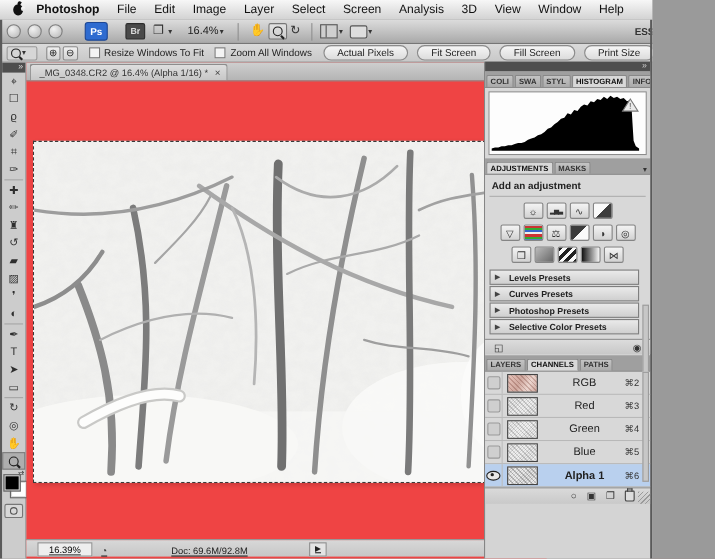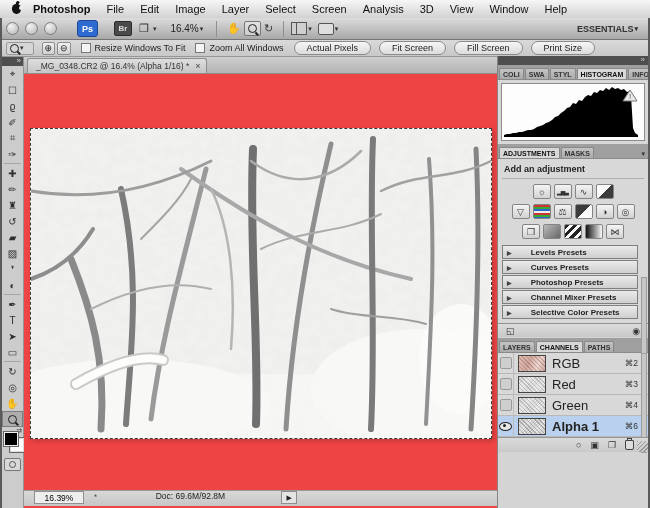--- a/index.html
+++ b/index.html
@@ -1,16 +1,16 @@
 <!DOCTYPE html>
 <html><head>
 <meta charset="utf-8">
 <style>
   html,body{margin:0;padding:0;background:#9a9a9a;}
-  .screen{position:relative;width:650px;height:508px;overflow:hidden;
+  .screen{position:relative;width:593px;height:508px;overflow:hidden;
     font-family:"Liberation Sans",sans-serif;background:#bcbcbc;
     -webkit-font-smoothing:antialiased;}
   
   .menubar{position:absolute;left:0;top:0;width:650px;height:18px;
     background:linear-gradient(#f7f7f7,#d2d2d2);border-bottom:1px solid #8a8a8a;
     display:flex;align-items:center;font-size:11px;color:#111;}
   .menubar .mitem{padding:0 8px;cursor:default;}
   .menubar .app{font-weight:bold;}
   .apple{width:9px;height:10px;background:#111;border-radius:46% 46% 48% 48%;
     position:relative;margin:0 4px 0 12px;}
@@ -91,21 +91,21 @@
     border:1px solid #8d8d8d;border-bottom:none;border-radius:3px 3px 0 0;
     font-size:8.5px;color:#333;padding:2px 6px 2px 8px;display:flex;align-items:center;gap:6px;}
   .doctab .close{font-size:9px;color:#444;}
   .photo{position:absolute;left:6px;top:71px;width:460px;height:309px;
     border:1px dashed #3a3a3a;background:#f2f2f0;box-sizing:content-box;
     box-shadow:2px 2px 5px rgba(0,0,0,0.2);}
   .photo svg{display:block;}
   
   .statusbar{position:absolute;left:0;right:0;bottom:2px;height:16px;
     background:linear-gradient(#d8d8d8,#c6c6c6);border-top:1px solid #989898;
-    display:flex;align-items:flex-start;font-size:8.5px;color:#222;padding-left:10px;box-sizing:border-box;}
+    display:flex;align-items:flex-end;font-size:8.5px;color:#222;padding-left:10px;box-sizing:border-box;text-decoration:underline;}
   .zoomfield{width:48px;height:11px;border:1px solid #909090;background:#eee;
     font-size:8.5px;text-align:center;font-family:"Liberation Sans",sans-serif;padding:0;}
   .clockicon{margin:0 8px;font-size:9px;color:#444;}
   .docfield{width:170px;text-align:center;}
   .playbtn{border:1px solid #8d8d8d;background:#e4e4e4;font-size:7px;color:#222;
     padding:1px 4px;margin-left:6px;line-height:9px;}
   
   .dock{position:absolute;right:2px;top:56px;width:151px;bottom:0;
     background:#d4d4d4;border-left:1px solid #858585;box-sizing:border-box;}
   .dock-head{height:9px;background:#4e4e4e;color:#ccc;font-size:8px;line-height:8px;
@@ -129,21 +129,21 @@
     justify-content:center;font-size:9px;color:#333;overflow:hidden;}
   .ic-levels{background:linear-gradient(#f4f4f4,#d2d2d2);position:relative;}
   .ic-levels::after{content:'▂▅▃';font-size:6px;letter-spacing:-1px;color:#333;}
   .ic-exposure{background:linear-gradient(135deg,#fafafa 49%,#3c3c3c 51%);}
   .ic-huesat{background:repeating-linear-gradient(#c33 0 2px,#3a3 2px 4px,#36c 4px 6px,#eee 6px 8px);}
   .ic-bw{background:linear-gradient(135deg,#3c3c3c 49%,#fafafa 51%);}
   .ic-posterize{background:linear-gradient(135deg,#bbb,#666);}
   .ic-threshold{background:repeating-linear-gradient(135deg,#222 0 3px,#fafafa 3px 6px);}
   .ic-gradmap{background:linear-gradient(90deg,#111,#fafafa);}
   .presets{margin:6px 10px 4px 4px;}
-  .preset-row{display:flex;align-items:center;gap:19px;border:1px solid #7f7f7f;
+  .preset-row{display:flex;align-items:center;gap:8px;border:1px solid #7f7f7f;
     background:linear-gradient(#eaeaea,#cfcfcf);height:12px;margin-bottom:1px;
     padding:0 4px;font-size:8px;font-weight:bold;color:#222;}
   .preset-row .tri{font-size:6px;color:#444;}
   .vscroll{position:absolute;right:1px;width:6px;background:#c7c7c7;
     border:1px solid #9c9c9c;box-sizing:border-box;}
   .adjfooter{height:13px;border-top:1px solid #8f8f8f;background:linear-gradient(#dcdcdc,#c8c8c8);
     display:flex;align-items:center;justify-content:space-between;padding:0 8px;
     font-size:9px;color:#333;}
   
   .chtabsrow{margin-top:1px;}
@@ -158,21 +158,21 @@
     background:#222;border-radius:50%;}
   .thumb{width:26px;height:15px;border:1px solid #444;margin-left:4px;flex:none;}
   .t-rgb{background:linear-gradient(115deg,#e7c4bb 0%,#caa298 25%,#eed9d2 50%,#c79f96 75%,#e9cfc8 100%);}
   .t-rgb,.t-gray,.t-alpha{background-blend-mode:multiply;}
   .t-gray{background:repeating-linear-gradient(45deg,rgba(90,90,90,.25) 0 1px,transparent 1px 3px),
     repeating-linear-gradient(-45deg,rgba(120,120,120,.18) 0 1px,transparent 1px 2px),#eeeeee;}
   .t-rgb{background:repeating-linear-gradient(45deg,rgba(140,90,80,.3) 0 1px,transparent 1px 3px),
     linear-gradient(115deg,#e7c4bb,#d0a89e 40%,#ecd6cf 70%,#cfa79d);}
   .t-alpha{background:repeating-linear-gradient(45deg,rgba(70,70,70,.3) 0 1px,transparent 1px 3px),
     repeating-linear-gradient(-45deg,rgba(110,110,110,.2) 0 1px,transparent 1px 2px),#e9e9e9;}
-  .chname{font-size:13px;color:#222;margin-left:6px;flex:1;}
+  .chname{font-size:10px;color:#222;margin-left:6px;flex:1;text-align:center;}
   .chrow.sel .chname{font-weight:bold;}
   .chkey{font-size:8.5px;color:#333;margin-right:10px;}
   .chfooter{height:14px;border-top:1px solid #969696;background:linear-gradient(#dadada,#c9c9c9);
     display:flex;align-items:center;justify-content:flex-end;gap:9px;padding-right:14px;
     font-size:9px;color:#333;position:relative;}
   .trash{position:relative;width:7px;height:8px;border:1px solid #444;
     border-radius:1px 1px 2px 2px;background:#ddd;}
   .trash::before{content:'';position:absolute;top:-3px;left:1px;width:3px;height:2px;
     border:1px solid #444;border-bottom:none;}
   .grip{position:absolute;right:0;bottom:0;width:11px;height:11px;
@@ -446,24 +446,20 @@
         <div class="preset-row">
             <span class="tri">▶</span>
             <span>Curves Presets</span>
           </div>
         <div class="preset-row">
             <span class="tri">▶</span>
             <span>Photoshop Presets</span>
           </div>
         <div class="preset-row">
             <span class="tri">▶</span>
-            <span>Channel Mixer Presets</span>
-          </div>
-        <div class="preset-row">
-            <span class="tri">▶</span>
             <span>Selective Color Presets</span>
           </div>
       </div>
       <div class="vscroll" style="top:118px;height:96px;"></div>
       <div class="adjfooter">
         <span>◱</span>
         <span>◉</span>
       </div>
     </div>
 
@@ -490,20 +486,28 @@
         <div class="chname">Red</div>
         <div class="chkey">⌘3</div>
       </div>
       <div class="chrow">
         <div class="eyewell">
             <span class="well"></span>
           </div>
         <div class="thumb t-gray"></div>
         <div class="chname">Green</div>
         <div class="chkey">⌘4</div>
+      </div>
+      <div class="chrow">
+        <div class="eyewell">
+            <span class="well"></span>
+          </div>
+        <div class="thumb t-gray"></div>
+        <div class="chname">Blue</div>
+        <div class="chkey">⌘5</div>
       </div>
       <div class="chrow sel">
         <div class="eyewell">
             <span class="eye"></span>
           </div>
         <div class="thumb t-alpha"></div>
         <div class="chname">Alpha 1</div>
         <div class="chkey">⌘6</div>
       </div>
       <div class="vscroll" style="top:0;height:100px;"></div>

